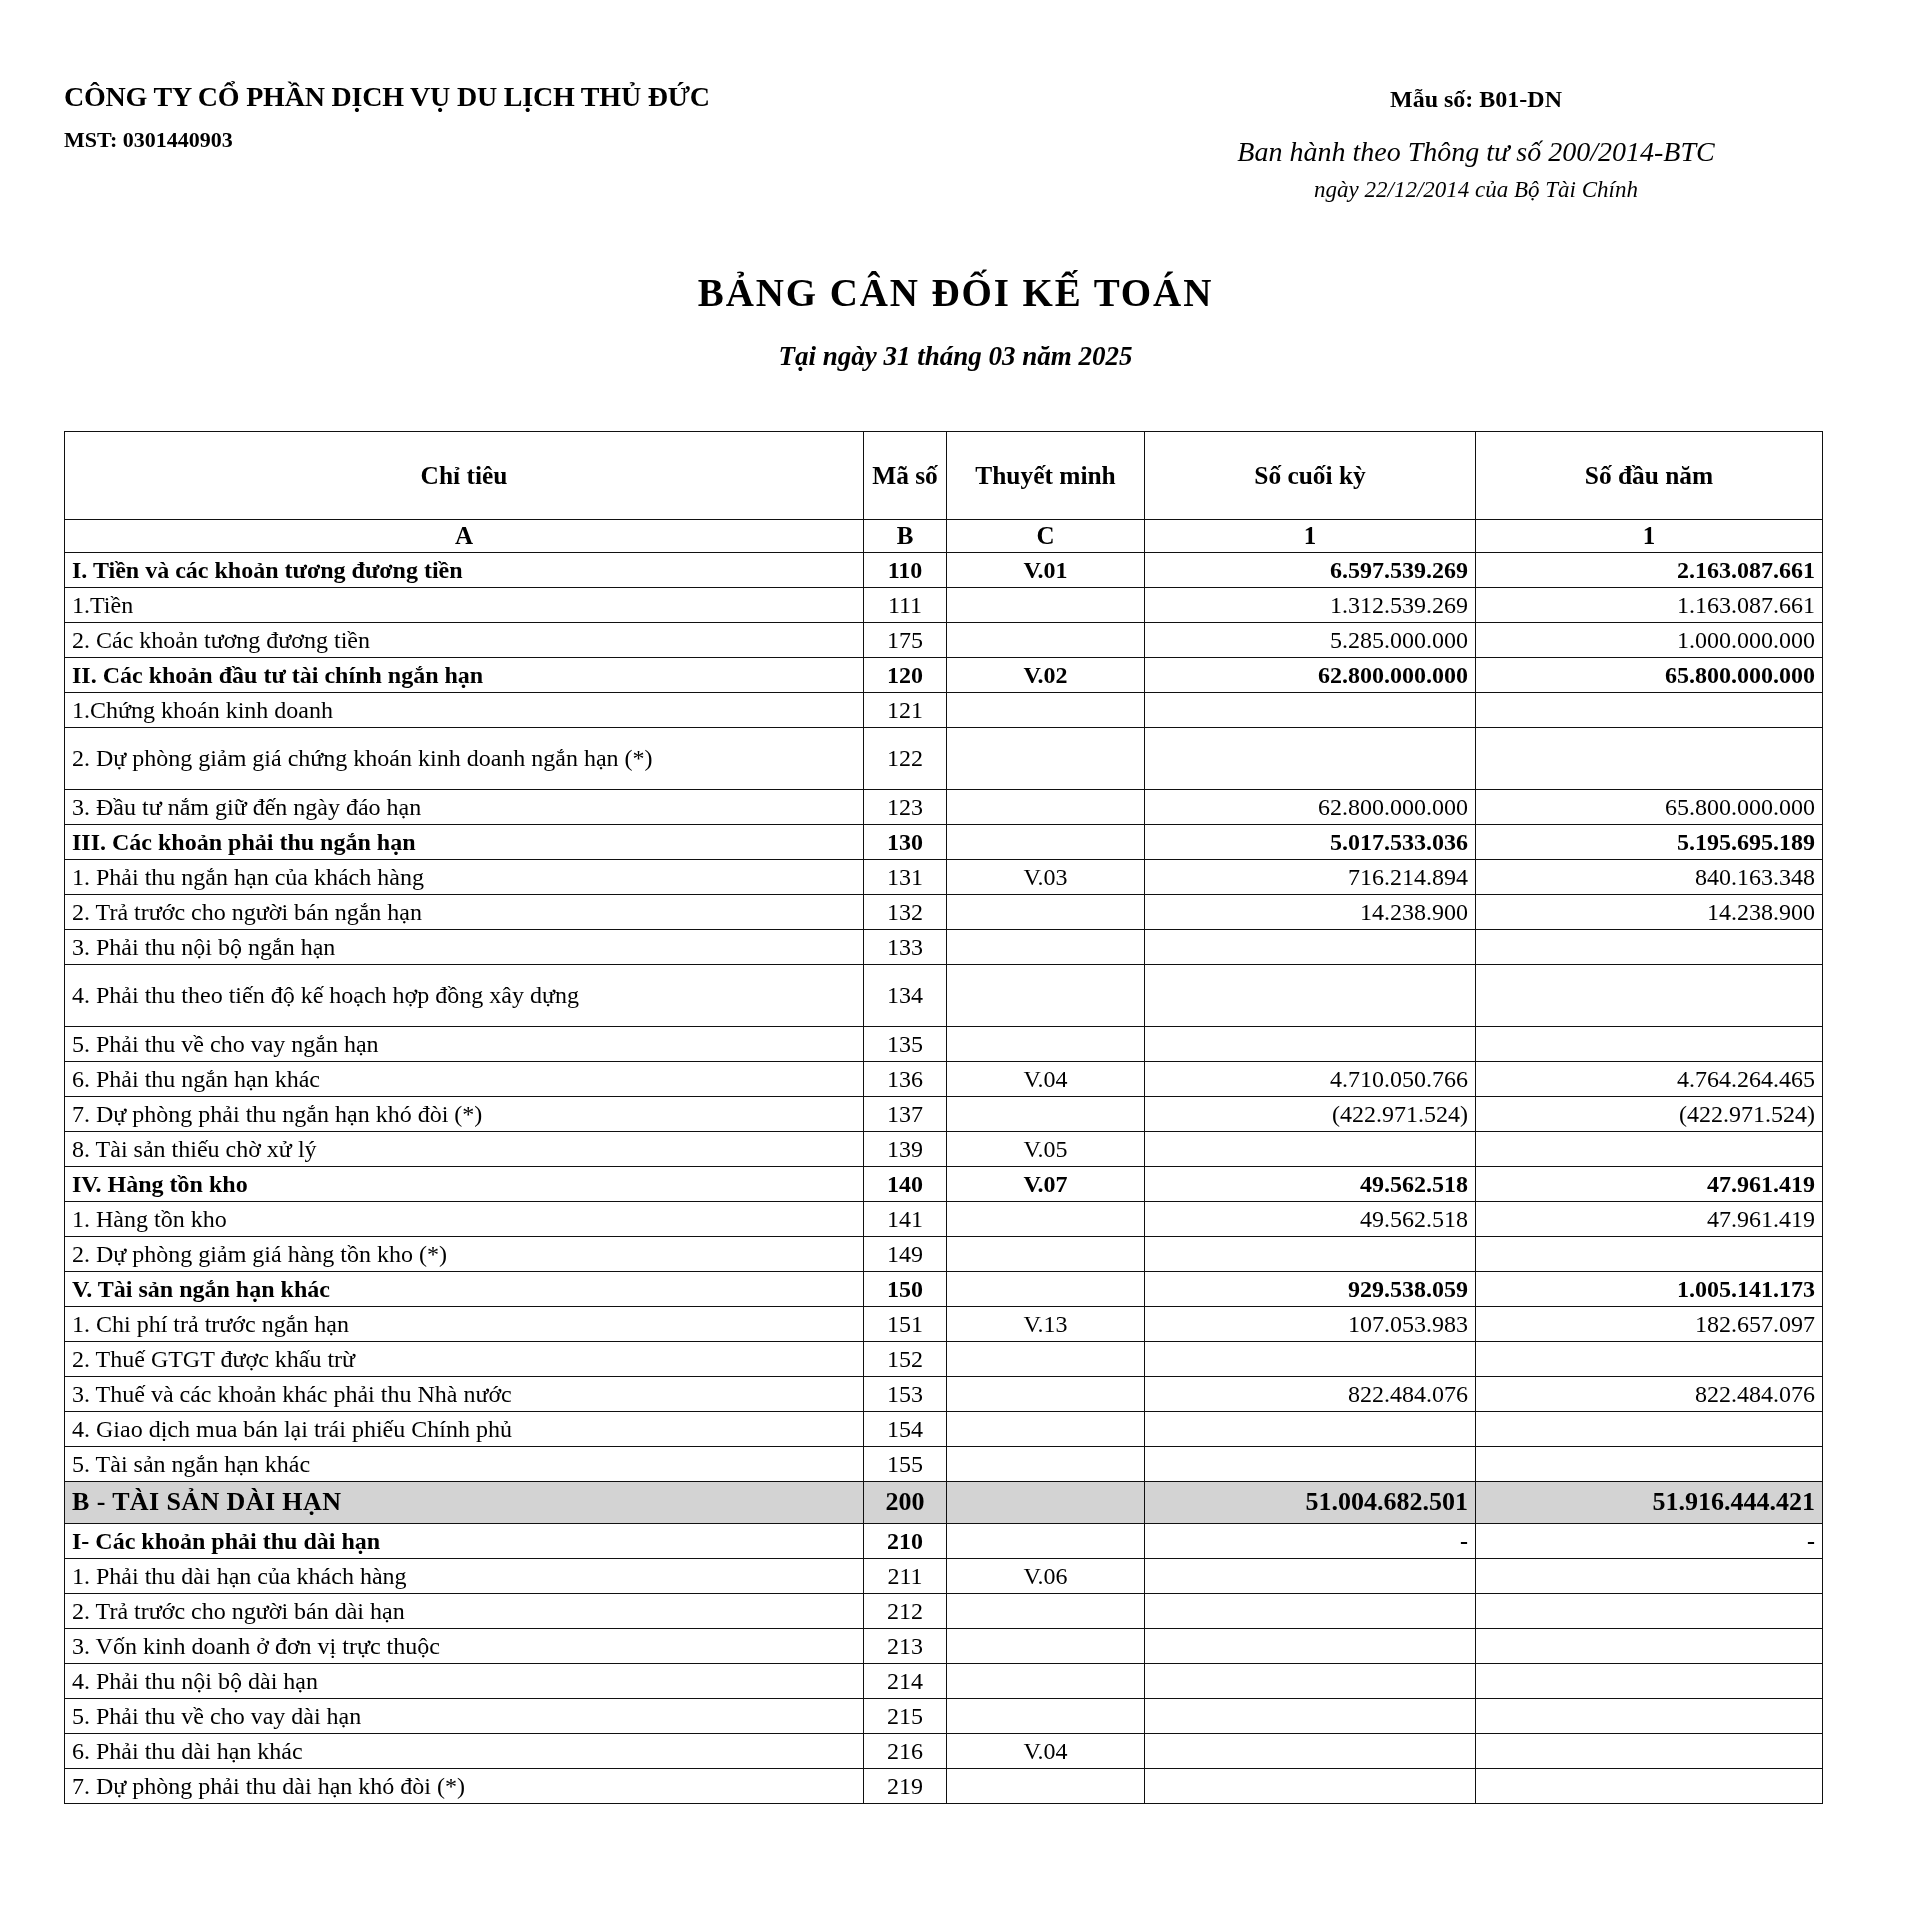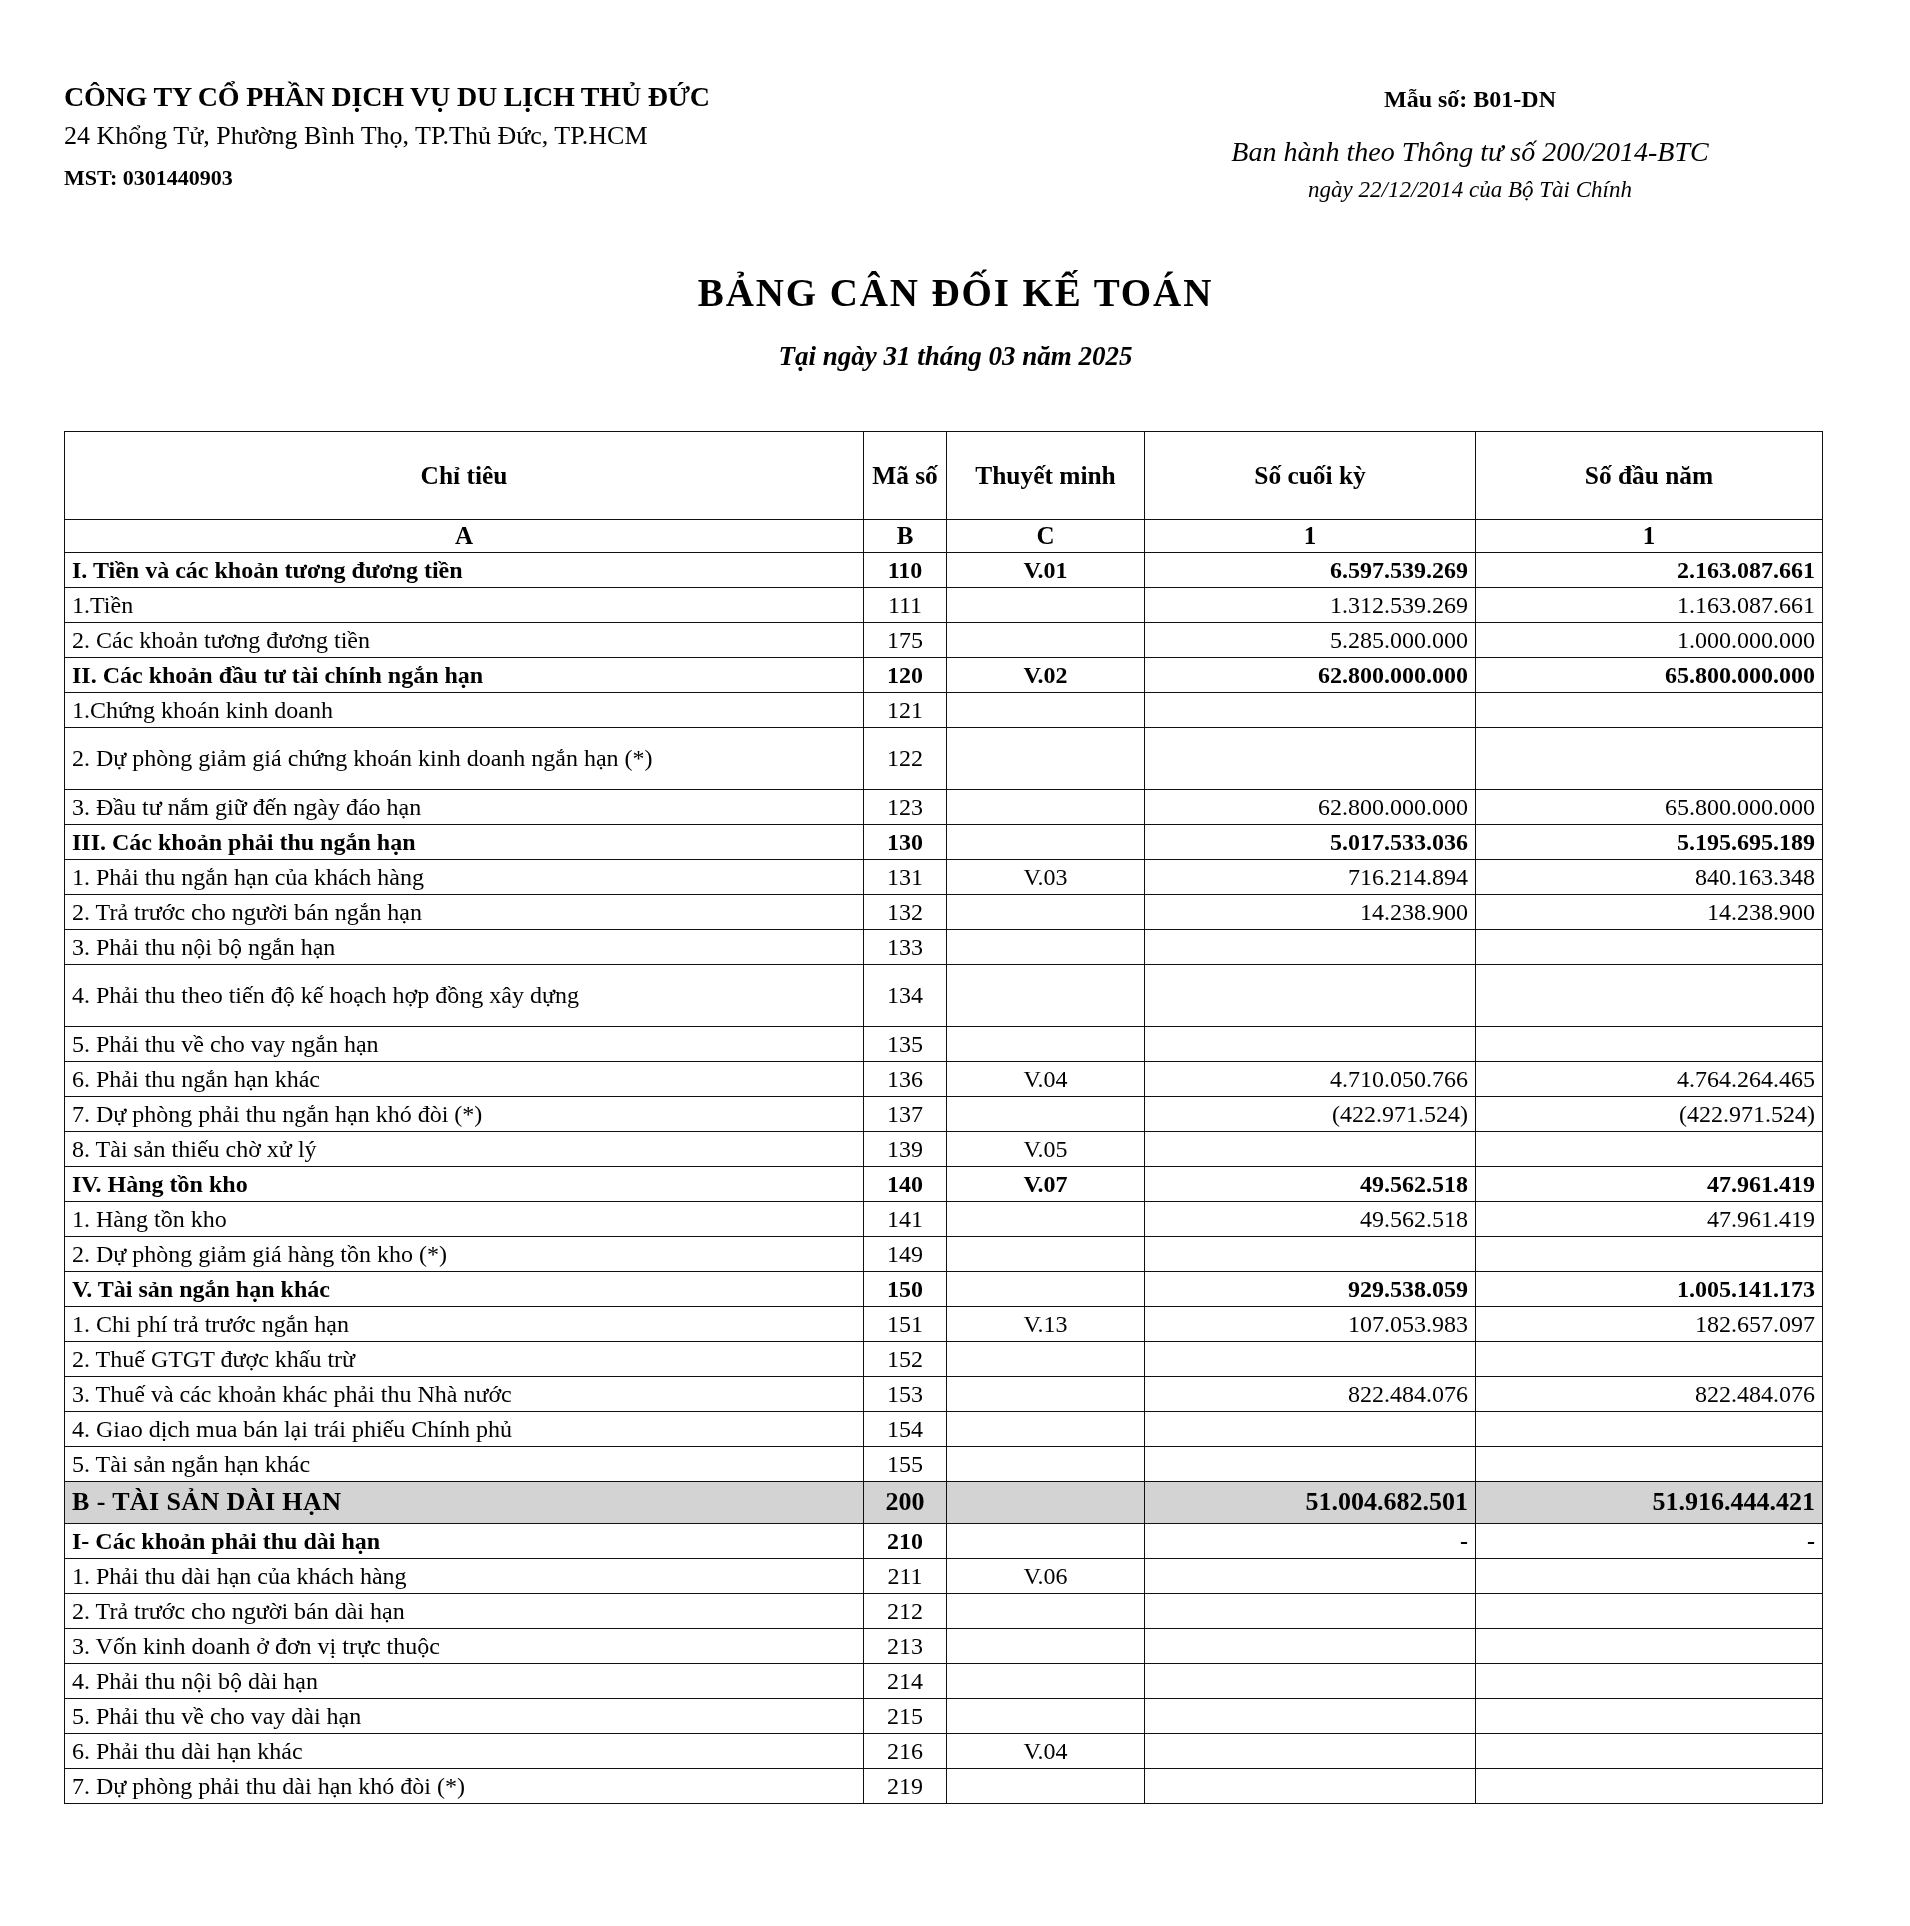--- a/index.html
+++ b/index.html
@@ -13,21 +13,21 @@
     overflow:hidden;
   }
   .page{
     position:absolute;inset:0;
     padding:0;
   }
 
   
   .hdr{
     position:absolute;
-    left:64px; top:79px; right:75px;
+    left:64px; top:79px; right:69px;
     display:flex;
     align-items:flex-start;
     justify-content:space-between;
   }
   .hdr-left{width:847px;}
   .org-name{
     font-size:28px;
     font-weight:bold;
     letter-spacing:-0.2px;
     line-height:1.25;
@@ -146,21 +146,20 @@
   td.label.wrap{white-space:normal;}
 </style>
 </head>
 <body>
 
 <div class="page">
 
   <div class="hdr">
     <div class="hdr-left">
       <div class="org-name">CÔNG TY CỔ PHẦN DỊCH VỤ DU LỊCH THỦ ĐỨC</div>
-      <div class="org-addr">24 Khổng Tử, Phường Bình Thọ, TP.Thủ Đức, TP.HCM</div>
       <div class="org-tax">MST: 0301440903</div>
     </div>
     <div class="hdr-right">
       <div class="form-no">Mẫu số: B01-DN</div>
       <div class="form-issue">Ban hành theo Thông tư số 200/2014-BTC</div>
       <div class="form-issue2">ngày 22/12/2014 của Bộ Tài Chính</div>
     </div>
   </div>
 
   <div class="title-wrap">

